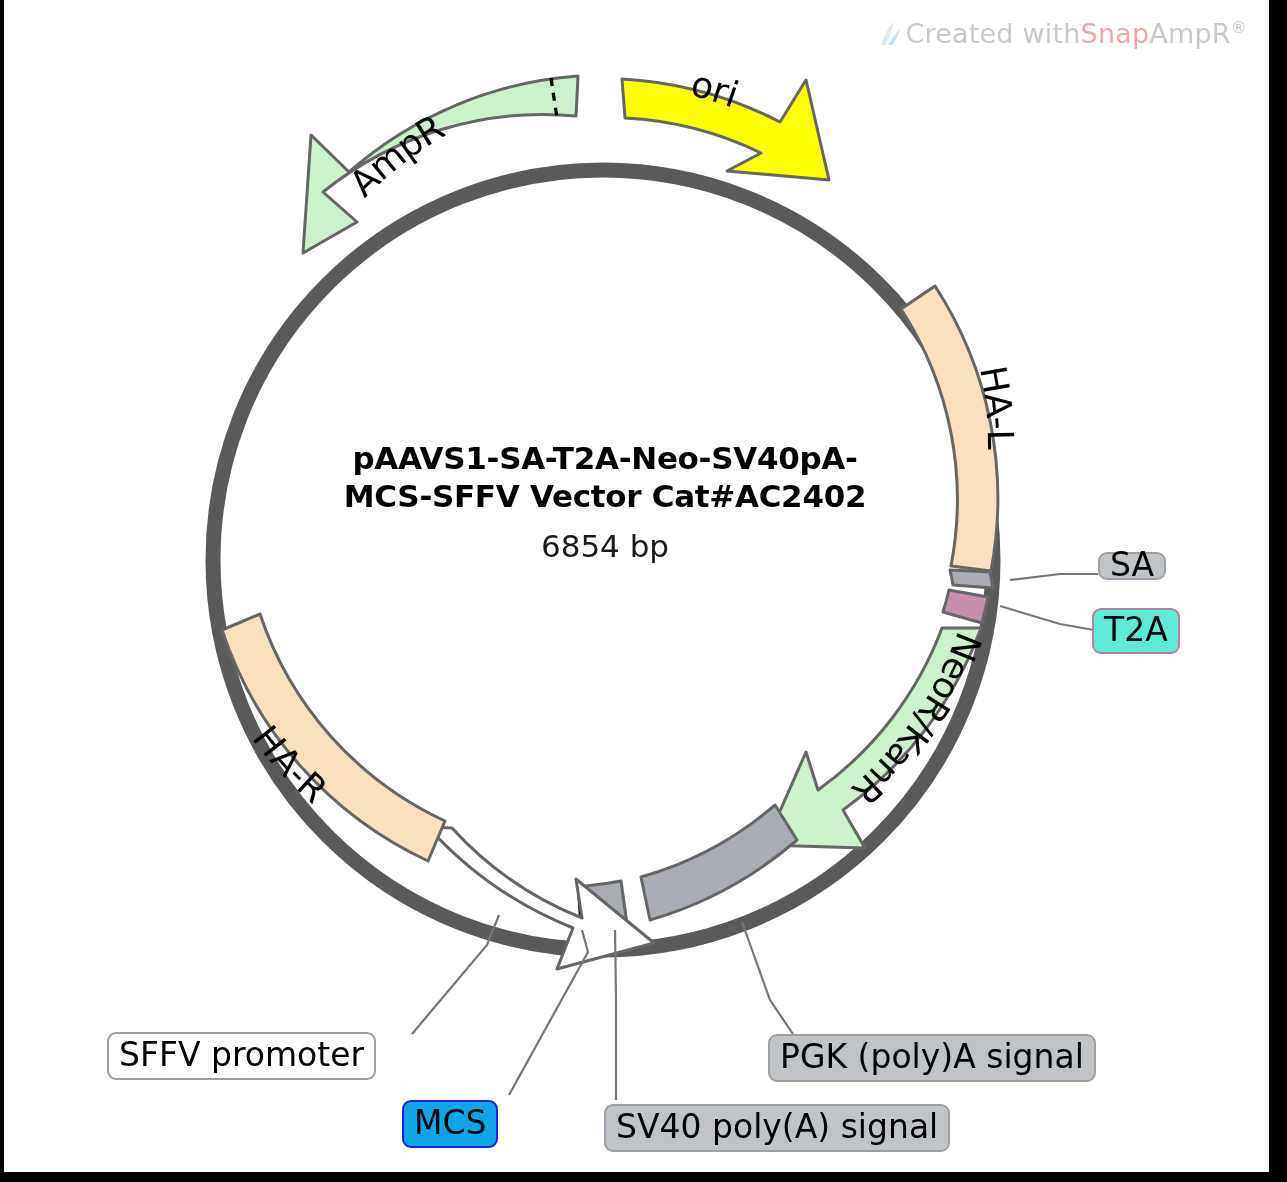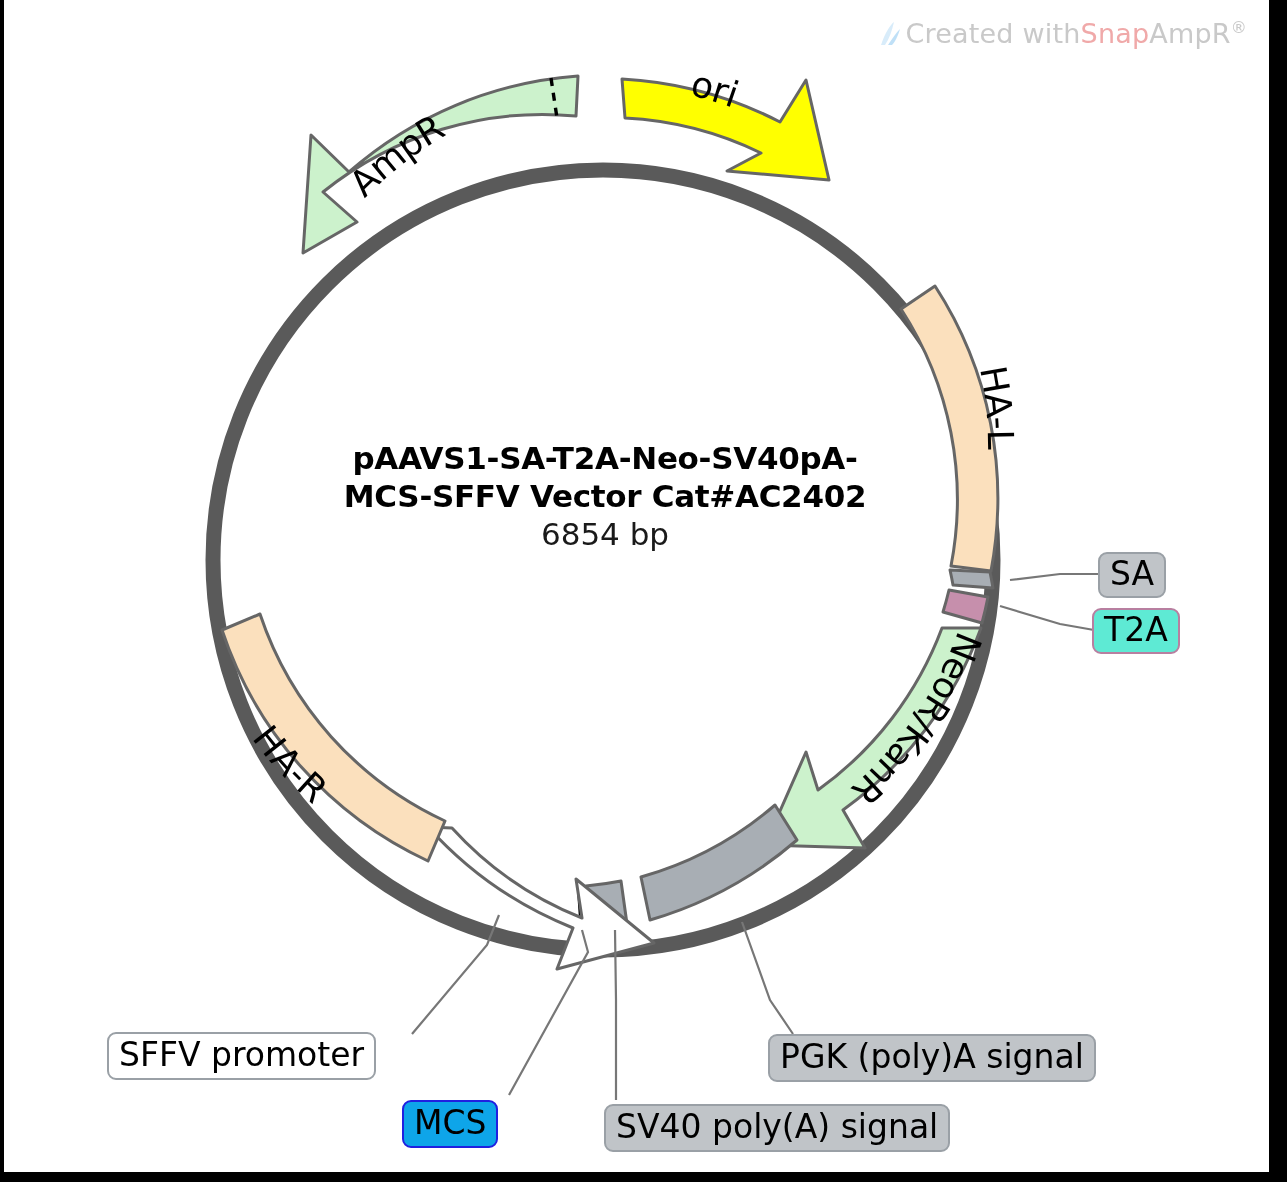--- a/index.html
+++ b/index.html
@@ -53,21 +53,21 @@
     font-size: 31px;
     line-height: 1.22;
     color: #000;
     letter-spacing: -0.3px;
     text-align: center;
   }
   .center-len {
     font-family: "DejaVu Sans", sans-serif;
     font-size: 31px;
     color: #1a1a1a;
-    margin-top: 0;
+    margin-top: 12px;
   }
 
   
   .chip {
     position: absolute;
     box-sizing: border-box;
     display: flex;
     align-items: center;
     justify-content: center;
     border-radius: 9px;
@@ -236,21 +236,21 @@
     <polyline class="leader" points="615,930 616,1000 616,1100"></polyline>
     <polyline class="leader" points="742,922 770,1000 793,1034"></polyline>
   </svg>
 
   <div class="center-block">
     <div class="center-title">pAAVS1-SA-T2A-Neo-SV40pA-</div>
     <div class="center-title">MCS-SFFV Vector Cat#AC2402</div>
     <div class="center-len">6854 bp</div>
   </div>
 
-  <div class="chip" style="left:1098px; top:552px; height:46px; background:#c0c4c8; border:2.5px solid #9aa0a6;">
+  <div class="chip" style="left:1098px; top:552px; height:28px; background:#c0c4c8; border:2.5px solid #9aa0a6;">
     <span>SA</span>
   </div>
 
   <div class="chip" style="left:1092px; top:608px; height:46px; background:#5eead4; border:2.5px solid #b87fa0;">
     <span>T2A</span>
   </div>
 
   <div class="chip" style="left:107px; top:1032px; height:48px; background:#ffffff; border:2.5px solid #9aa0a6;">
     <span>SFFV promoter</span>
   </div>

